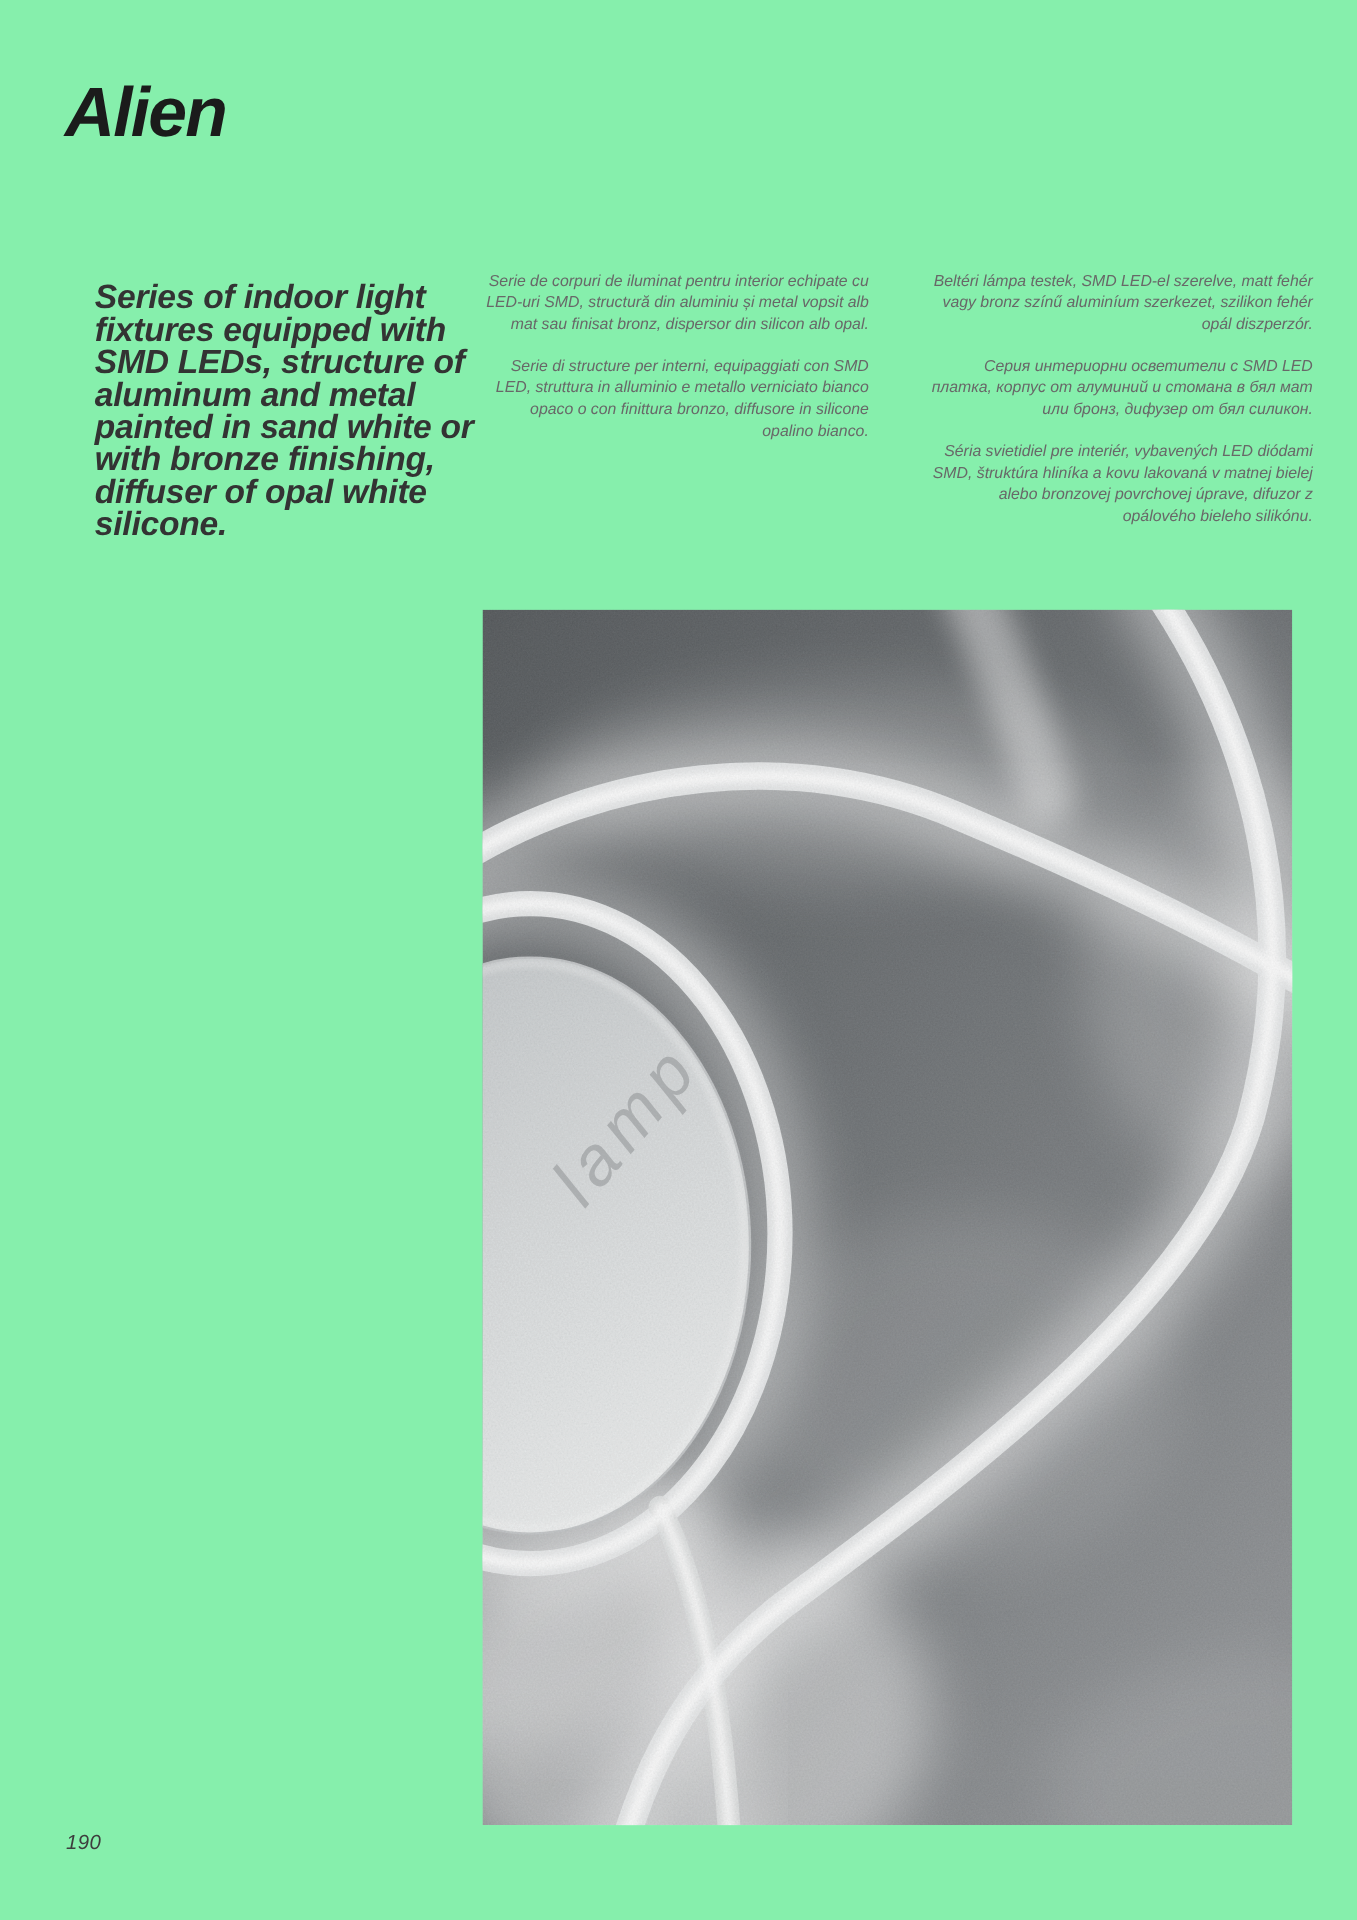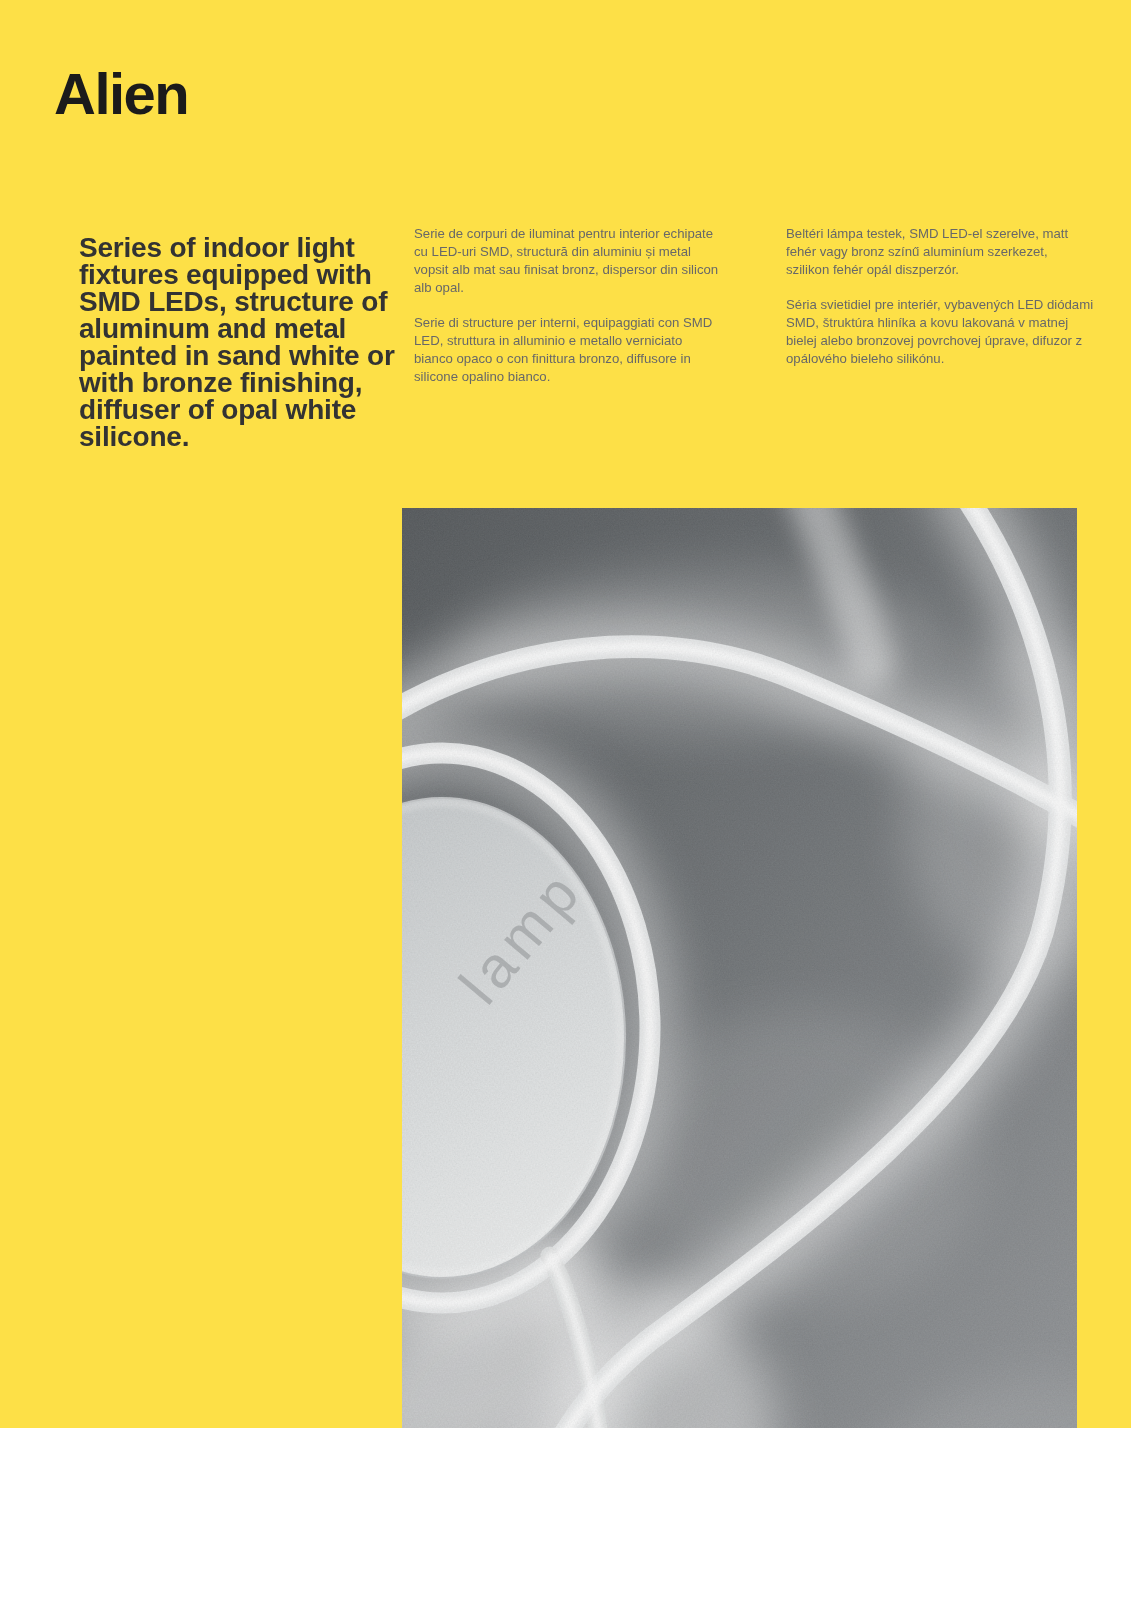--- a/index.html
+++ b/index.html
@@ -1,39 +1,40 @@
 <!DOCTYPE html>
 <html><head>
 <meta charset="utf-8">
 <style>
   html,body{margin:0;padding:0;background:#ffffff;}
   .page{
     position:relative;
-    width:1131px;height:1428px;
-    background:#fde047;
+    width:1131px;height:1600px;
+    background:#86efac;
     overflow:hidden;
     font-family:"Liberation Sans", sans-serif;
+    font-style:italic;
   }
   .title{
     position:absolute;left:54px;top:64px;
     margin:0;
     font-size:58px;line-height:1.05;font-weight:700;
     letter-spacing:-1.5px;color:#1b1b1b;
   }
   .intro{
     position:absolute;left:63px;top:218px;width:340px;
     margin:16px;
     font-size:28px;line-height:27px;font-weight:700;
     letter-spacing:-0.2px;color:#333333;
   }
   .col{
     position:absolute;top:225px;
     font-size:13.2px;line-height:18px;color:#686868;
   }
-  .col p{margin:0 0 17px 12px;}
+  .col p{margin:0 0 17px 0;text-align:right;}
   .col1{left:402px;width:322px;}
   .col2{left:774px;width:320px;}
   .photo{
     position:absolute;left:402px;top:508px;width:675px;height:1013px;
     margin:0;overflow:hidden;
   }
   .photo svg{display:block;}
   .pagenum{
     position:absolute;left:55px;top:1526px;
     font-size:17px;color:#3d3d3d;letter-spacing:0.3px;
@@ -48,20 +49,21 @@
 
   <p class="intro">Series of indoor light fixtures equipped with SMD LEDs, structure of aluminum and metal painted in sand white or with bronze finishing, diffuser of opal white silicone.</p>
 
   <div class="col col1">
     <p>Serie de corpuri de iluminat pentru interior echipate cu LED-uri SMD, structură din aluminiu și metal vopsit alb mat sau finisat bronz, dispersor din silicon alb opal.</p>
     <p>Serie di structure per interni, equipaggiati con SMD LED, struttura in alluminio e metallo verniciato bianco opaco o con finittura bronzo, diffusore in silicone opalino bianco.</p>
   </div>
 
   <div class="col col2">
     <p>Beltéri lámpa testek, SMD LED-el szerelve, matt fehér vagy bronz színű aluminíum szerkezet, szilikon fehér opál diszperzór.</p>
+    <p>Серия интериорни осветители с SMD LED платка, корпус от алуминий и стомана в бял мат или бронз, дифузер от бял силикон.</p>
     <p>Séria svietidiel pre interiér, vybavených LED diódami SMD, štruktúra hliníka a kovu lakovaná v matnej bielej alebo bronzovej povrchovej úprave, difuzor z opálového bieleho silikónu.</p>
   </div>
 
   <figure class="photo">
     <svg viewBox="0 0 675 1013" width="675" height="1013" xmlns="http://www.w3.org/2000/svg">
       <defs>
         <linearGradient id="bgGrad" x1="0" y1="0" x2="0.75" y2="1">
           <stop offset="0" stop-color="#53575a"></stop>
           <stop offset="0.45" stop-color="#6b6f72"></stop>
           <stop offset="1" stop-color="#8e9194"></stop>

